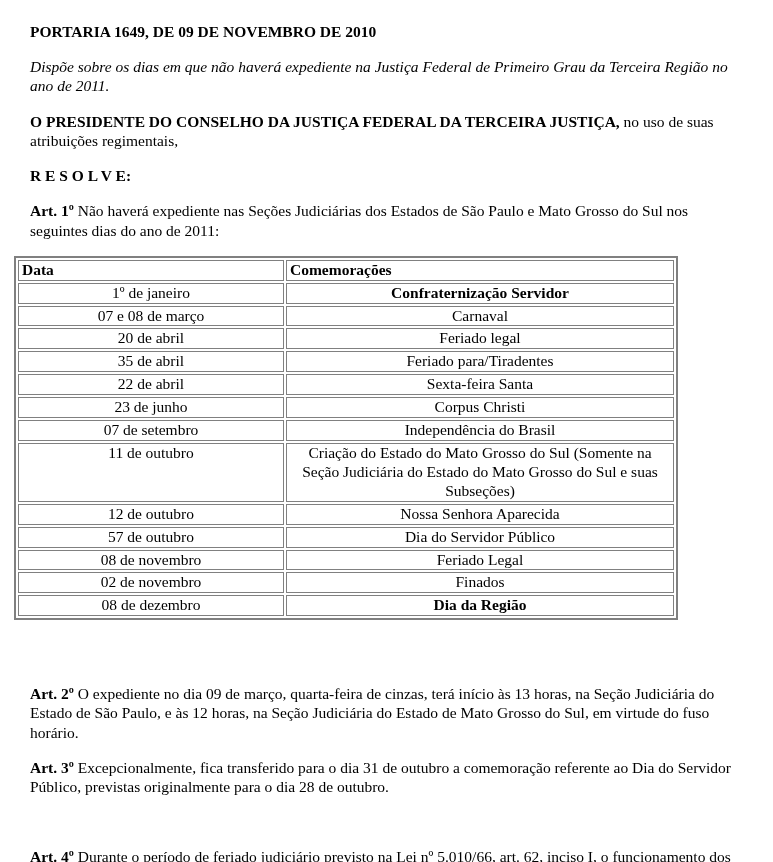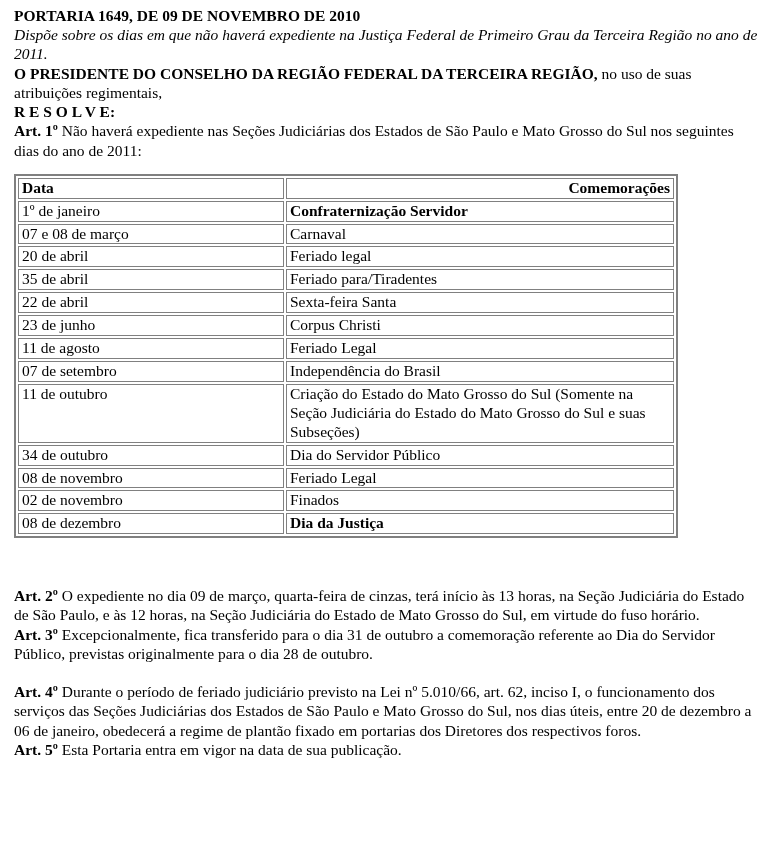--- a/index.html
+++ b/index.html
@@ -11,21 +11,21 @@
   body {
     width: 773px;
     box-sizing: border-box;
     padding: 6px 14px 10px 14px;
     font-family: "Liberation Serif", "DejaVu Serif", serif;
     font-size: 15.5px;
     line-height: 1.24;
   }
   .bold { font-weight: bold; }
   .italic { font-style: italic; }
-  p { margin: 0; }
+  p { margin: 16px; }
   .block { margin: 0; }
   .spacer { height: 19px; }
   .spacer-lg { height: 48px; }
 
   table.holidays {
     border-collapse: separate;
     border-spacing: 2px;
     border: 2px solid #808080;
     width: 664px;
     margin: 14px 0 0 0;
@@ -34,30 +34,30 @@
   table.holidays th,
   table.holidays td {
     border: 1px solid #808080;
     padding: 0px 3px;
     font-size: 15.5px;
     vertical-align: top;
     line-height: 1.22;
   }
   table.holidays th { font-weight: bold; }
   th.col-data { text-align: left; width: 258px; }
-  th.col-comem { text-align: right; }
-  td { text-align: left; }
+  th.col-comem { text-align: left; }
+  td { text-align: center; }
 </style>
 </head>
 <body>
 
 <div class="block">
   <p class="bold">PORTARIA 1649, DE 09 DE NOVEMBRO DE 2010</p>
   <p class="italic">Dispõe sobre os dias em que não haverá expediente na Justiça Federal de Primeiro Grau da Terceira Região no ano de 2011.</p>
-  <p><span class="bold">O PRESIDENTE DO CONSELHO DA REGIÃO FEDERAL DA TERCEIRA REGIÃO,</span><span> no uso de suas atribuições regimentais,</span></p>
+  <p><span class="bold">O PRESIDENTE DO CONSELHO DA JUSTIÇA FEDERAL DA TERCEIRA JUSTIÇA,</span><span> no uso de suas atribuições regimentais,</span></p>
   <p class="bold">R E S O L V E:</p>
   <p><span class="bold">Art. 1º</span><span> Não haverá expediente nas Seções Judiciárias dos Estados de São Paulo e Mato Grosso do Sul nos seguintes dias do ano de 2011:</span></p>
 </div>
 
 <table class="holidays">
   <thead>
     <tr>
       <th class="col-data">Data</th>
       <th class="col-comem">Comemorações</th>
     </tr>
@@ -81,46 +81,46 @@
       </tr>
       <tr>
         <td>22 de abril</td>
         <td>Sexta-feira Santa</td>
       </tr>
       <tr>
         <td>23 de junho</td>
         <td>Corpus Christi</td>
       </tr>
       <tr>
-        <td>11 de agosto</td>
-        <td>Feriado Legal</td>
-      </tr>
-      <tr>
         <td>07 de setembro</td>
         <td>Independência do Brasil</td>
       </tr>
       <tr>
         <td>11 de outubro</td>
         <td>Criação do Estado do Mato Grosso do Sul (Somente na Seção Judiciária do Estado do Mato Grosso do Sul e suas Subseções)</td>
       </tr>
       <tr>
-        <td>34 de outubro</td>
+        <td>12 de outubro</td>
+        <td>Nossa Senhora Aparecida</td>
+      </tr>
+      <tr>
+        <td>57 de outubro</td>
         <td>Dia do Servidor Público</td>
       </tr>
       <tr>
         <td>08 de novembro</td>
         <td>Feriado Legal</td>
       </tr>
       <tr>
         <td>02 de novembro</td>
         <td>Finados</td>
       </tr>
       <tr>
         <td>08 de dezembro</td>
-        <td class="bold">Dia da Justiça</td>
+        <td class="bold">Dia da Região</td>
       </tr>
     </tbody>
 </table>
 
 <div class="spacer-lg"></div>
 
 <div class="block">
   <p><span class="bold">Art. 2º</span><span> O expediente no dia 09 de março, quarta-feira de cinzas, terá início às 13 horas, na Seção Judiciária do Estado de São Paulo, e às 12 horas, na Seção Judiciária do Estado de Mato Grosso do Sul, em virtude do fuso horário.</span></p>
   <p><span class="bold">Art. 3º</span><span> Excepcionalmente, fica transferido para o dia 31 de outubro a comemoração referente ao Dia do Servidor Público, previstas originalmente para o dia 28 de outubro.</span></p>
 </div>

